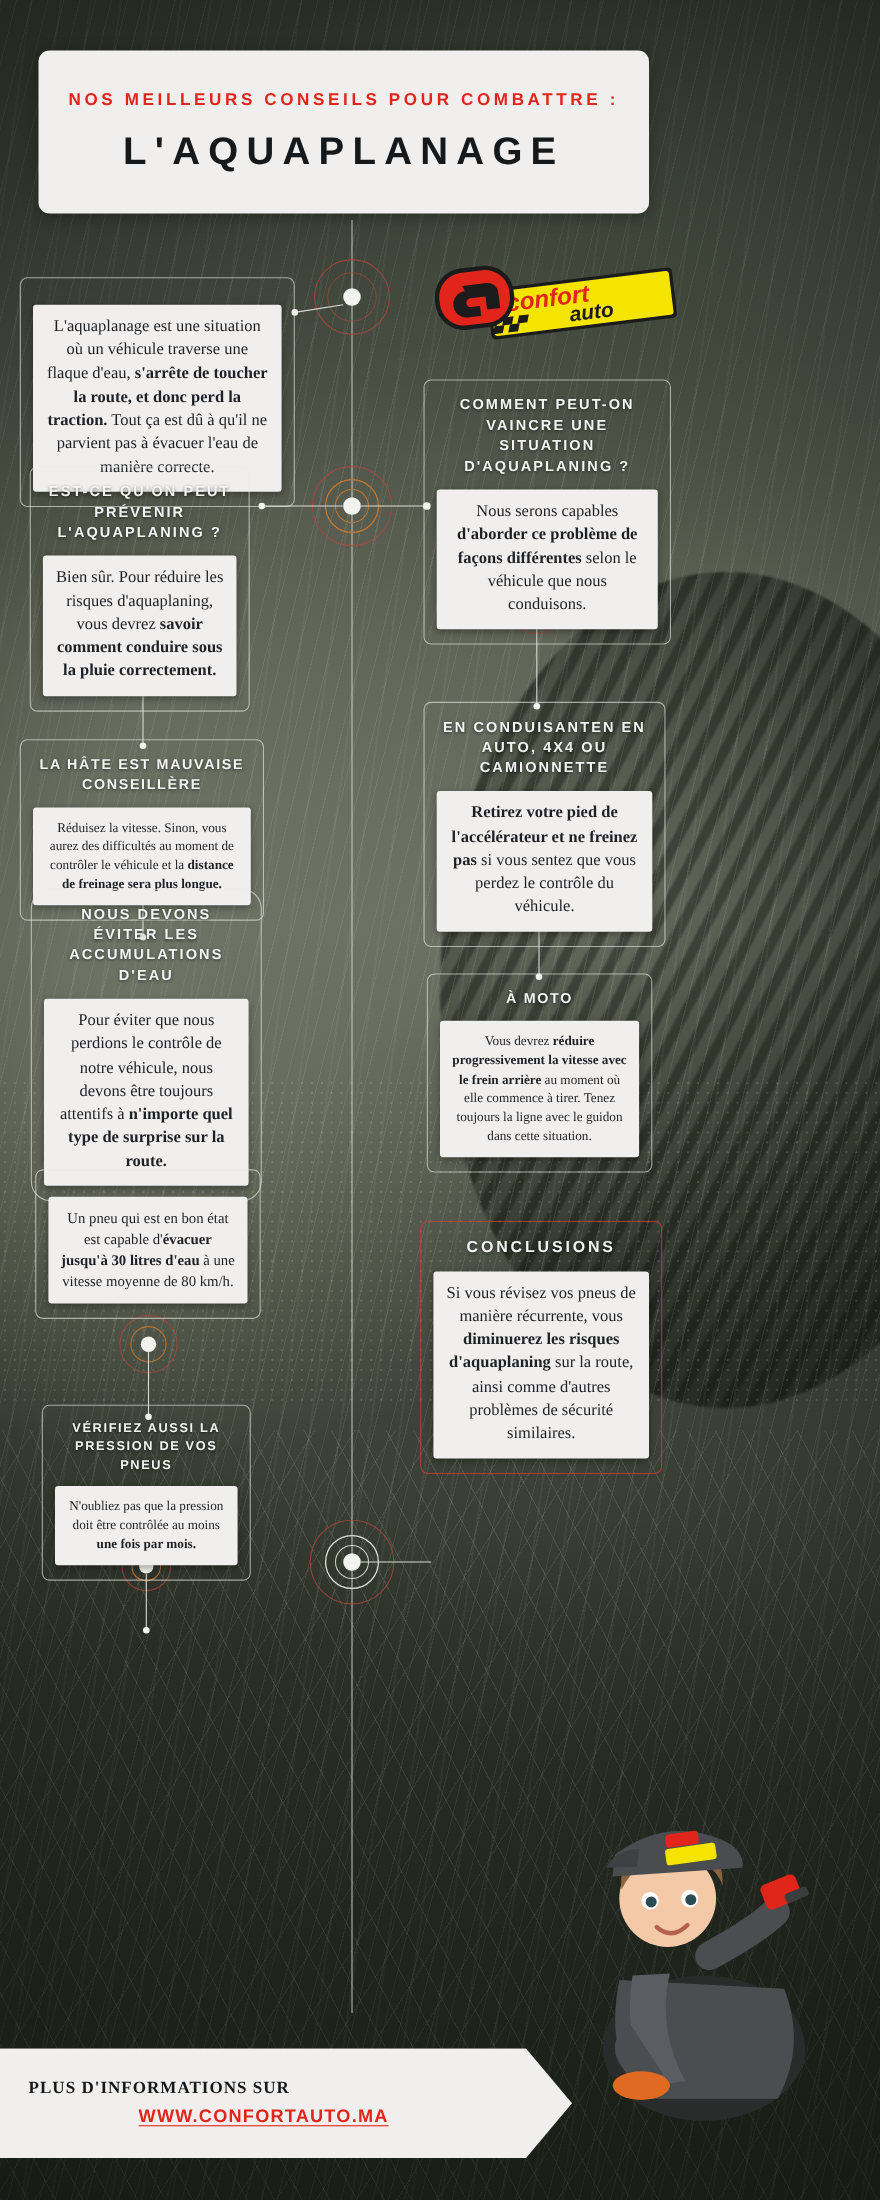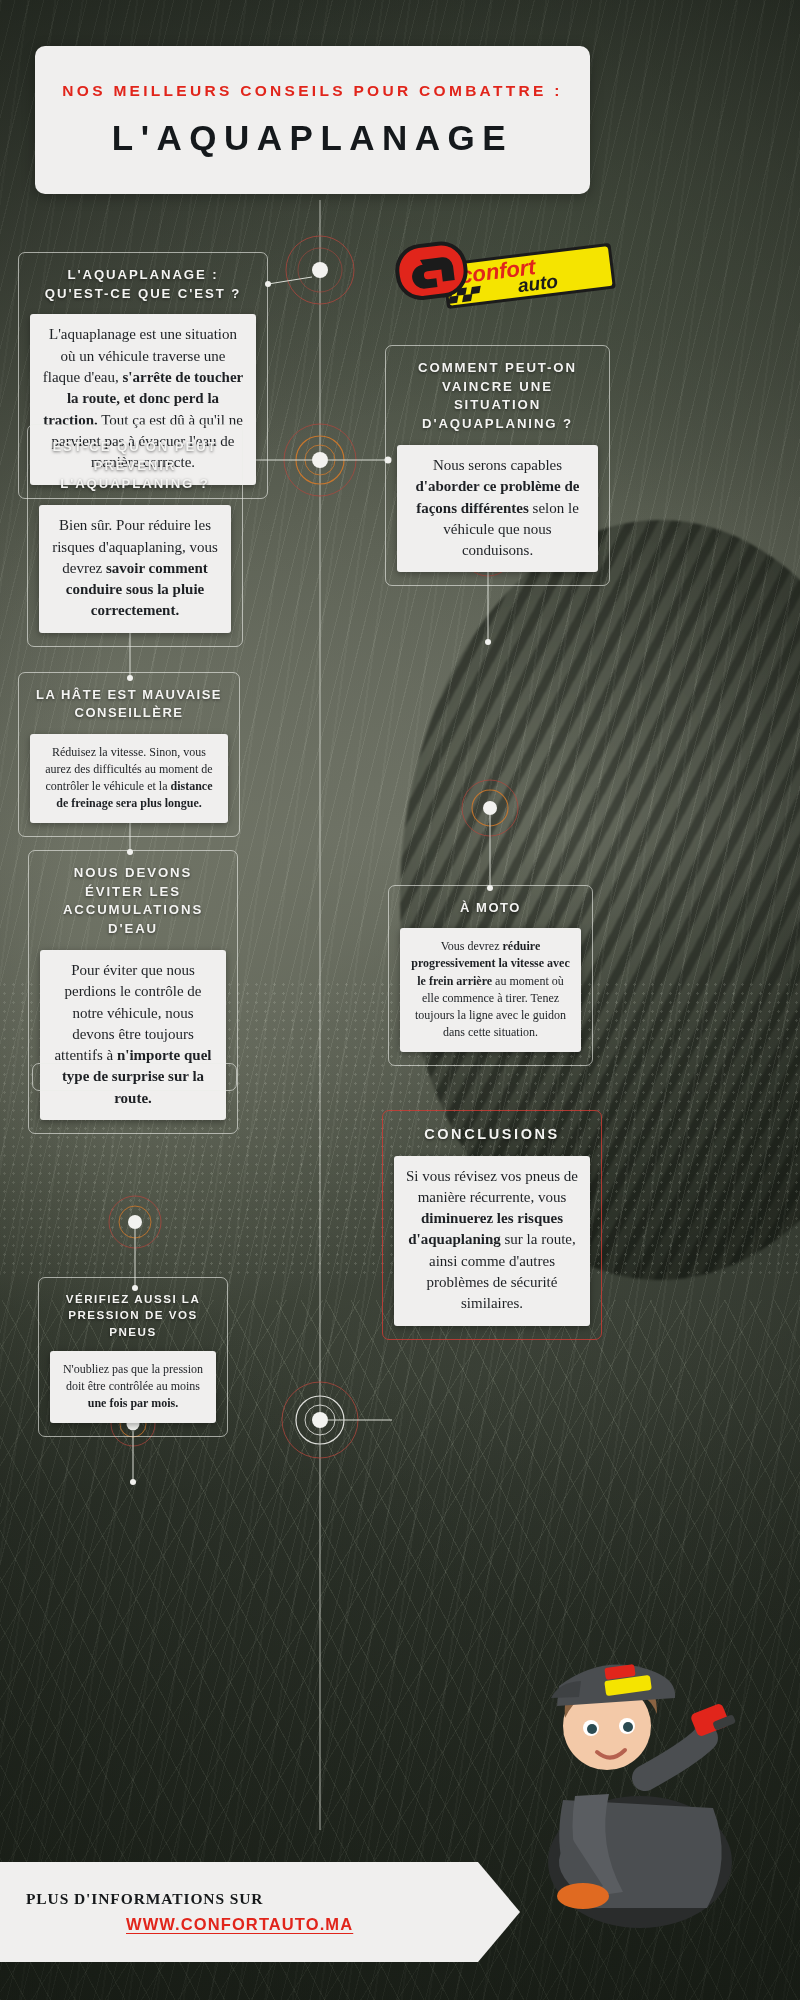--- a/index.html
+++ b/index.html
@@ -248,52 +248,55 @@
         <text x="128" y="66" font-family="Liberation Sans, sans-serif" font-size="19" font-weight="800" font-style="italic" fill="#1b1b1b">auto</text>
         <rect x="8" y="6" width="72" height="56" rx="26" fill="#1b1b1b"></rect>
         <rect x="12" y="10" width="64" height="48" rx="22" fill="#e1251b"></rect>
         <path d="M34 22 h22 a10 10 0 0 1 10 10 v14 h-12 v-12 h-14 a4 4 0 0 0 0 8 h8 v9 h-12
                  a12 12 0 0 1 0 -24 z" fill="#1b1b1b"></path>
       </g>
     </svg>
   </div>
 
   <div class="card" style="left:18px; top:252px; width:250px;">
-    <div class="c-title">L'AQUAPLANAGE :
-QU'EST-CE QUE C'EST ?</div>
     <div class="c-body">L'aquaplanage est une situation où un véhicule traverse une flaque d'eau, <b>s'arrête de toucher la route, et donc perd la traction.</b> Tout ça est dû à qu'il ne parvient pas à évacuer l'eau de manière correcte.</div>
   </div>
 
   <div class="card" style="left:385px; top:345px; width:225px;">
     <div class="c-title">COMMENT PEUT-ON VAINCRE UNE SITUATION D'AQUAPLANING ?</div>
     <div class="c-body">Nous serons capables <b>d'aborder ce problème de façons différentes</b> selon le véhicule que nous conduisons.</div>
   </div>
 
-  <div class="card" style="left:27px; top:424px; width:216px;">
+  <div class="card" style="left:27px; top:424px; width:200px;">
     <div class="c-title">EST-CE QU'ON PEUT PRÉVENIR L'AQUAPLANING ?</div>
     <div class="c-body">Bien sûr. Pour réduire les risques d'aquaplaning, vous devrez <b>savoir comment conduire sous la pluie correctement.</b></div>
   </div>
 
+  <div class="card" style="left:385px; top:638px; width:220px;">
+    <div class="c-title">EN CONDUISANTEN EN AUTO, 4X4 OU CAMIONNETTE</div>
+    <div class="c-body"><b>Retirez votre pied de l'accélérateur et ne freinez pas</b> si vous sentez que vous perdez le contrôle du véhicule.</div>
+  </div>
 
   <div class="card small" style="left:18px; top:672px; width:222px;">
     <div class="c-title" style="font-size:13px;">LA HÂTE EST MAUVAISE CONSEILLÈRE</div>
     <div class="c-body">Réduisez la vitesse. Sinon, vous aurez des difficultés au moment de contrôler le véhicule et la <b>distance de freinage sera plus longue.</b></div>
   </div>
 
   <div class="card small" style="left:388px; top:885px; width:205px;">
     <div class="c-title" style="font-size:13px;">À MOTO</div>
     <div class="c-body">Vous devrez <b>réduire progressivement la vitesse avec le frein arrière</b> au moment où elle commence à tirer. Tenez toujours la ligne avec le guidon dans cette situation.</div>
   </div>
 
-  <div class="card" style="left:28px; top:850px; width:210px;">
+  <div class="card" style="left:28px; top:808px; width:210px;border-radius:18px;">
     <div class="c-title">NOUS DEVONS ÉVITER LES ACCUMULATIONS D'EAU</div>
     <div class="c-body">Pour éviter que nous perdions le contrôle de notre véhicule, nous devons être toujours attentifs à <b>n'importe quel type de surprise sur la route.</b></div>
   </div>
 
   <div class="card small" style="left:32px; top:1063px; width:205px;">
+    <div class="c-body" style="font-size:13.4px;">Un pneu qui est en bon état est capable d'<b>évacuer jusqu'à 30 litres d'eau</b> à une vitesse moyenne de 80 km/h.</div>
   </div>
 
   <div class="card red" style="left:382px; top:1110px; width:220px;">
     <div class="c-title" style="font-size:14.5px; letter-spacing:2.6px;">CONCLUSIONS</div>
     <div class="c-body">Si vous révisez vos pneus de manière récurrente, vous <b>diminuerez les risques d'aquaplaning</b> sur la route, ainsi comme d'autres problèmes de sécurité similaires.</div>
   </div>
 
   <div class="card small" style="left:38px; top:1277px; width:190px;">
     <div class="c-title">VÉRIFIEZ AUSSI LA PRESSION DE VOS PNEUS</div>
     <div class="c-body">N'oubliez pas que la pression doit être contrôlée au moins <b>une fois par mois.</b></div>

